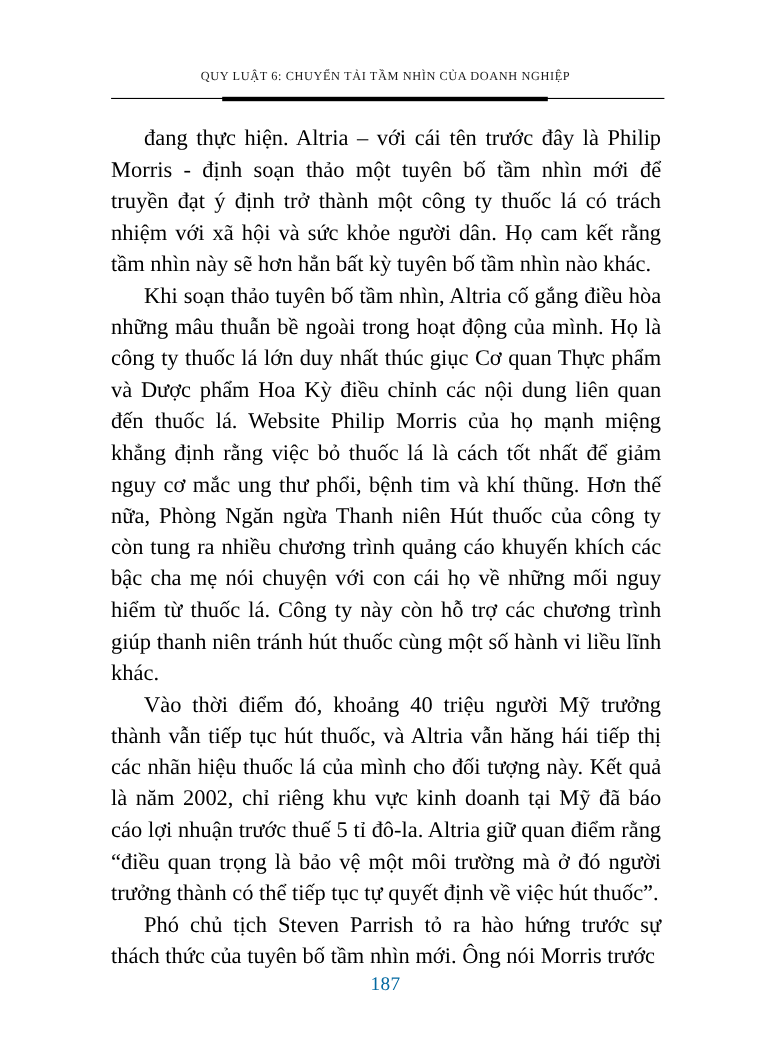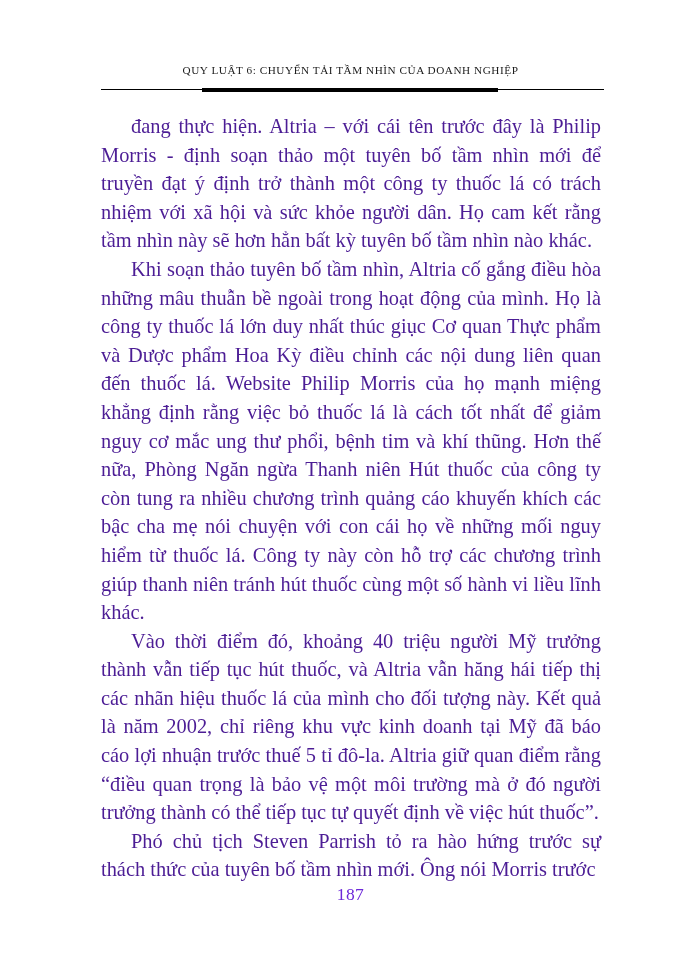--- a/index.html
+++ b/index.html
@@ -72,37 +72,37 @@
     top: 112px;
     width: 500px;
   }
   .para {
     margin: 0;
     padding: 0;
     text-align: justify;
     text-justify: inter-word;
     font-size: 20.4px;
     line-height: 28.6px;
-    color: #4c1d95;
+    color: #000000;
     text-indent: 30px;
     -webkit-hyphens: none;
     hyphens: none;
   }
 
   
   .folio {
     position: absolute;
     left: 101px;
     top: 884px;
     width: 499px;
     text-align: center;
   }
   .folio-number {
     font-size: 17.5px;
-    color: #6d28d9;
+    color: #0369a1;
     letter-spacing: 0.4px;
   }
 </style>
 </head>
 <body>
 
 <div class="page">
 
   <div class="running-head">
     <span class="running-head-text">QUY LUẬT 6: CHUYỂN TẢI TẦM NHÌN CỦA DOANH NGHIỆP</span>

